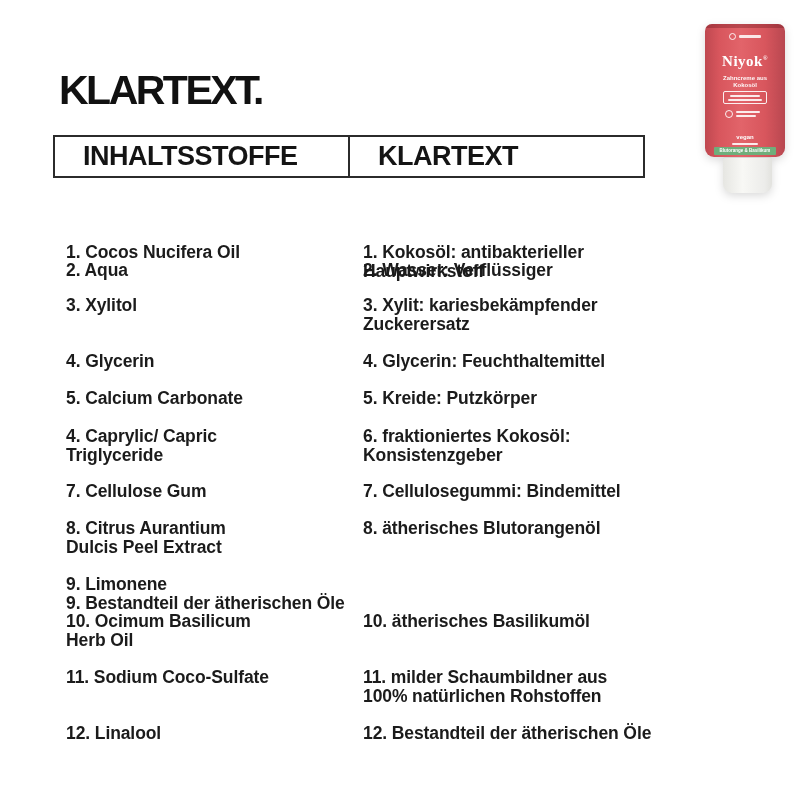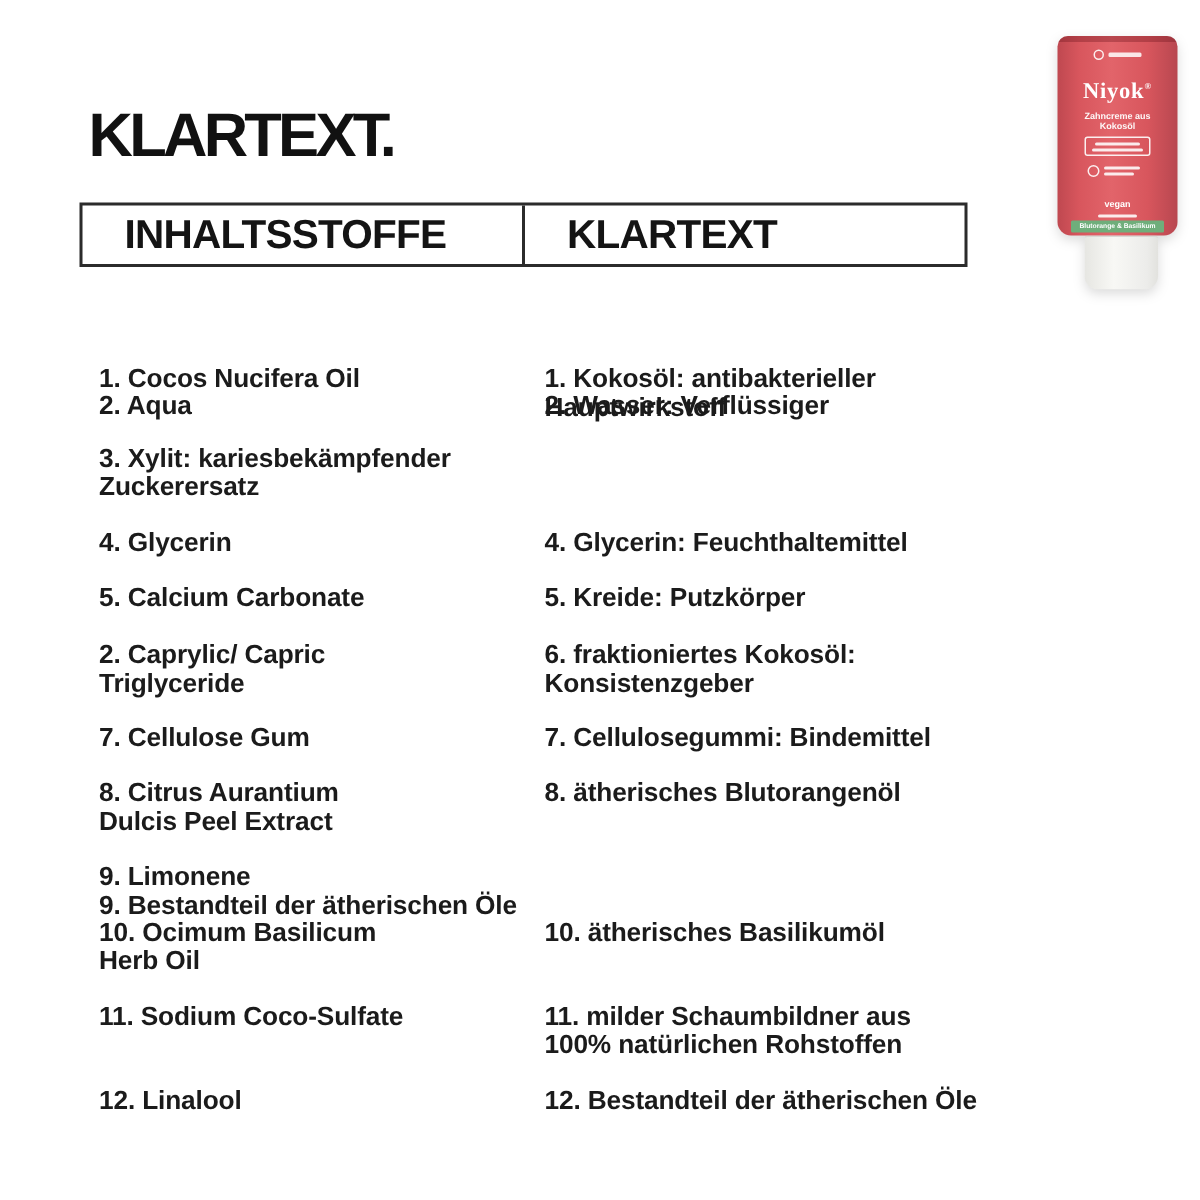--- a/index.html
+++ b/index.html
@@ -90,33 +90,34 @@
 <div class="row row-1">
   <div class="cell cell-left">1. Cocos Nucifera Oil</div>
   <div class="cell cell-right">1. Kokosöl: antibakterieller
 Hauptwirkstoff</div>
 </div>
 <div class="row row-2">
   <div class="cell cell-left">2. Aqua</div>
   <div class="cell cell-right">2. Wasser: Verflüssiger</div>
 </div>
 <div class="row row-3">
+  <div class="cell cell-left">3. Xylitol</div>
   <div class="cell cell-right">3. Xylit: kariesbekämpfender
 Zuckerersatz</div>
 </div>
 <div class="row row-4">
   <div class="cell cell-left">4. Glycerin</div>
   <div class="cell cell-right">4. Glycerin: Feuchthaltemittel</div>
 </div>
 <div class="row row-5">
   <div class="cell cell-left">5. Calcium Carbonate</div>
   <div class="cell cell-right">5. Kreide: Putzkörper</div>
 </div>
 <div class="row row-6">
-  <div class="cell cell-left">2. Caprylic/ Capric
+  <div class="cell cell-left">4. Caprylic/ Capric
 Triglyceride</div>
   <div class="cell cell-right">6. fraktioniertes Kokosöl:
 Konsistenzgeber</div>
 </div>
 <div class="row row-7">
   <div class="cell cell-left">7. Cellulose Gum</div>
   <div class="cell cell-right">7. Cellulosegummi: Bindemittel</div>
 </div>
 <div class="row row-8">
   <div class="cell cell-left">8. Citrus Aurantium

